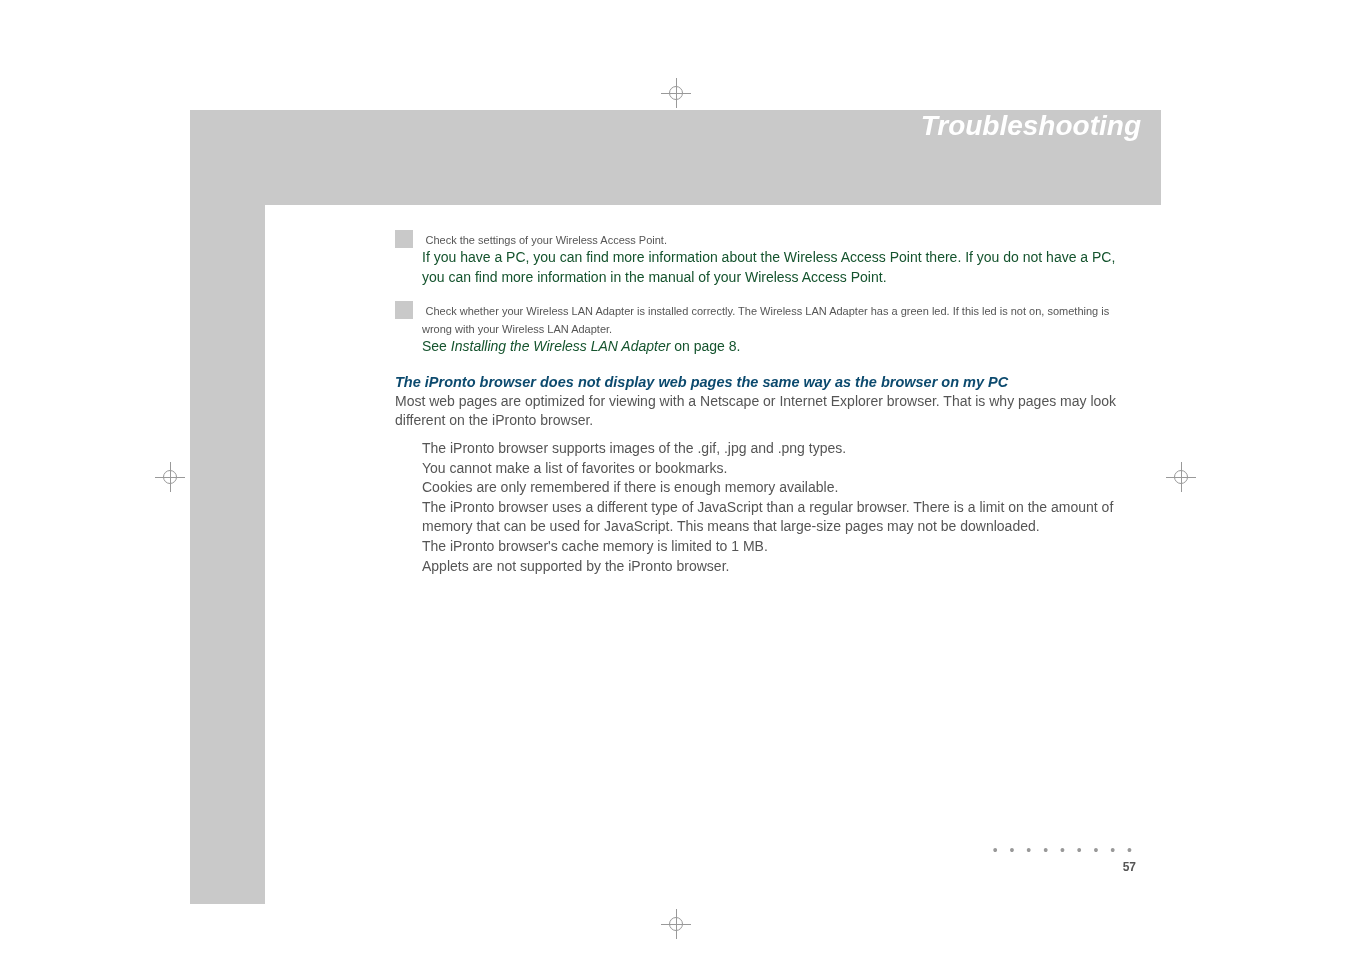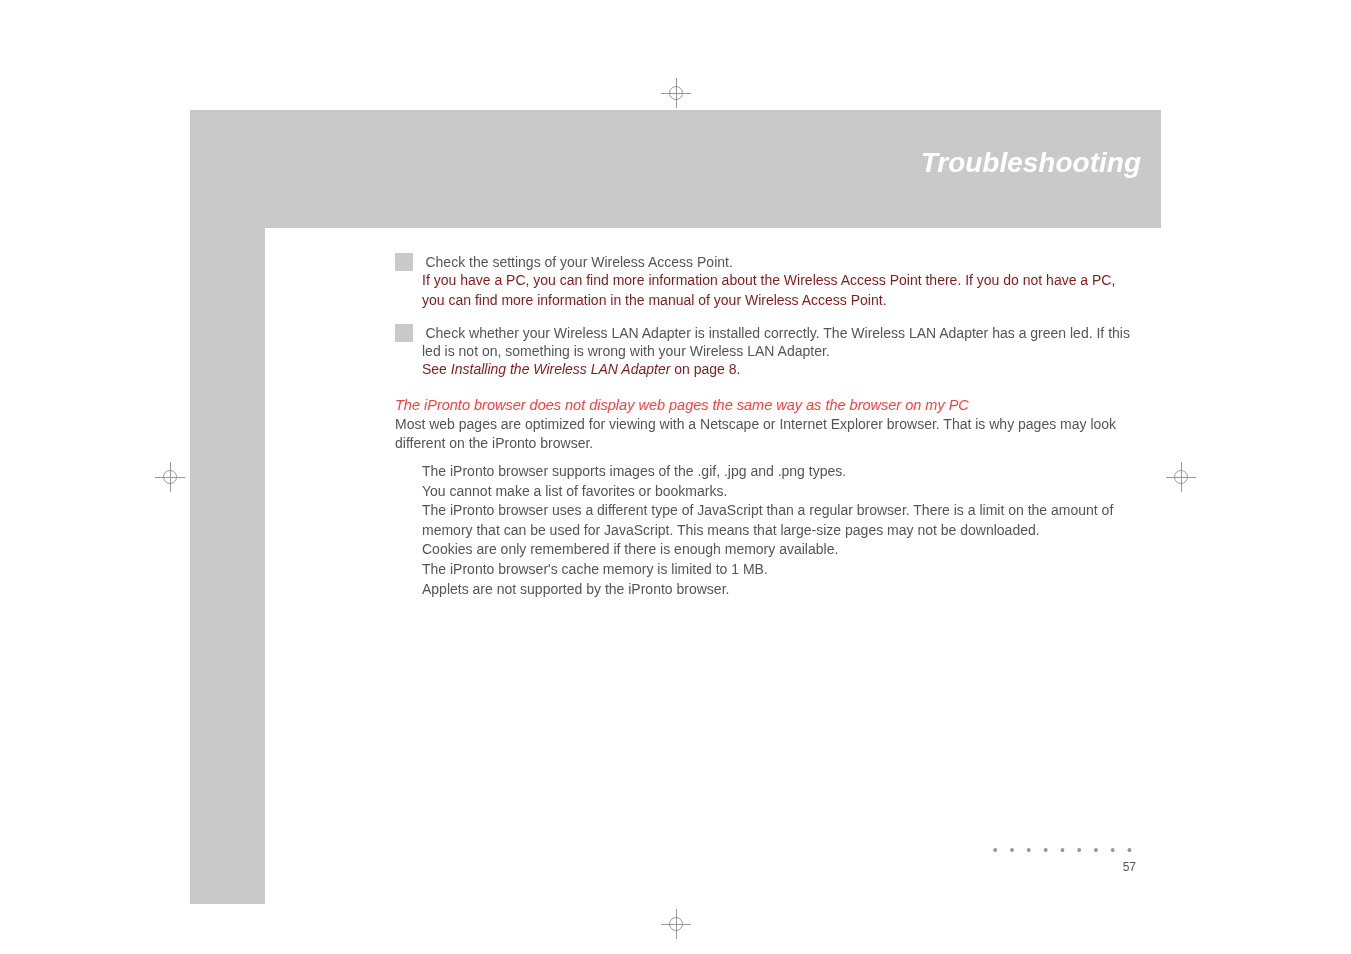--- a/index.html
+++ b/index.html
@@ -107,24 +107,24 @@
       flex-shrink: 0;
     }
     
     .main-content {
       flex: 1;
       display: flex;
       flex-direction: column;
     }
     
     .header-bar {
-      height: 118px;
+      height: 95px;
       background: #c9c9c9;
       display: flex;
-      align-items: center;
+      align-items: flex-start;
       justify-content: flex-end;
       padding: 0 20px 12px 0;
     }
     
     .header-title {
       font-size: 28px;
       font-weight: bold;
       font-style: italic;
       color: #ffffff;
     }
@@ -146,49 +146,49 @@
       width: 18px;
       height: 18px;
       text-align: center;
       font-size: 14px;
       font-weight: normal;
       line-height: 18px;
       margin-right: 8px;
     }
     
     .step-title {
-      font-size: 14px;
+      font-size: 11px;
       font-weight: normal;
       color: #555;
       display: inline;
     }
     
     .step-detail {
       font-size: 14px;
-      color: #7f1d1d;
+      color: #14532d;
       margin-left: 27px;
       line-height: 1.4;
       font-weight: 300;
     }
     
     .step-detail .italic {
       font-style: italic;
     }
     
     .step-content-bold {
       display: block;
       padding-left: 27px;
       text-indent: -27px;
     }
     
     .section-heading {
       font-size: 14.5px;
-      font-weight: normal;
+      font-weight: bold;
       font-style: italic;
-      color: #ef4444;
+      color: #0c4a6e;
       margin-top: 17px;
       margin-bottom: 2px;
     }
     
     .body-text {
       font-size: 14px;
       color: #555;
       line-height: 1.4;
       font-weight: 300;
       margin-bottom: 8px;
@@ -216,21 +216,21 @@
     
     .dots-row {
       color: #999;
       font-size: 14px;
       letter-spacing: 4px;
       margin-bottom: 2px;
     }
     
     .page-number {
       font-size: 12px;
-      font-weight: normal;
+      font-weight: bold;
       color: #555;
     }
   </style>
 </head>
 <body>
 
 <div class="crop-mark reg-top">
   <div class="cross-h"></div>
   <div class="cross-v"></div>
   <div class="circle"></div>
@@ -281,22 +281,22 @@
           <span>See </span><span class="italic">Installing the Wireless LAN Adapter</span><span> on page 8.</span>
         </div>
       </div>
 
       <div class="section-heading">The iPronto browser does not display web pages the same way as the browser on my PC</div>
       <div class="body-text">Most web pages are optimized for viewing with a Netscape or Internet Explorer browser. That is why pages may look different on the iPronto browser.</div>
 
       <div class="bullet-list">
         <div class="bullet-item">The iPronto browser supports images of the .gif, .jpg and .png types.</div>
         <div class="bullet-item">You cannot make a list of favorites or bookmarks.</div>
+        <div class="bullet-item">Cookies are only remembered if there is enough memory available.</div>
         <div class="bullet-item">The iPronto browser uses a different type of JavaScript than a regular browser. There is a limit on the amount of memory that can be used for JavaScript. This means that large-size pages may not be downloaded.</div>
-        <div class="bullet-item">Cookies are only remembered if there is enough memory available.</div>
         <div class="bullet-item">The iPronto browser's cache memory is limited to 1 MB.</div>
         <div class="bullet-item">Applets are not supported by the iPronto browser.</div>
       </div>
 
       <div class="page-footer">
         <div class="dots-row">• • • • • • • • •</div>
         <div class="page-number">57</div>
       </div>
 
     </div>

